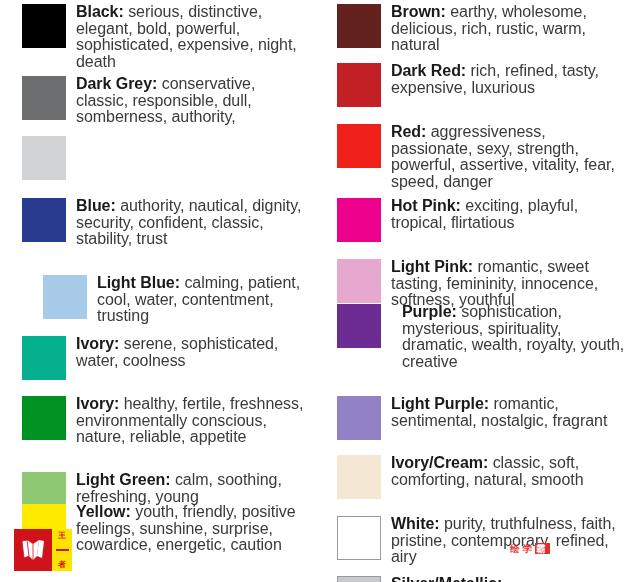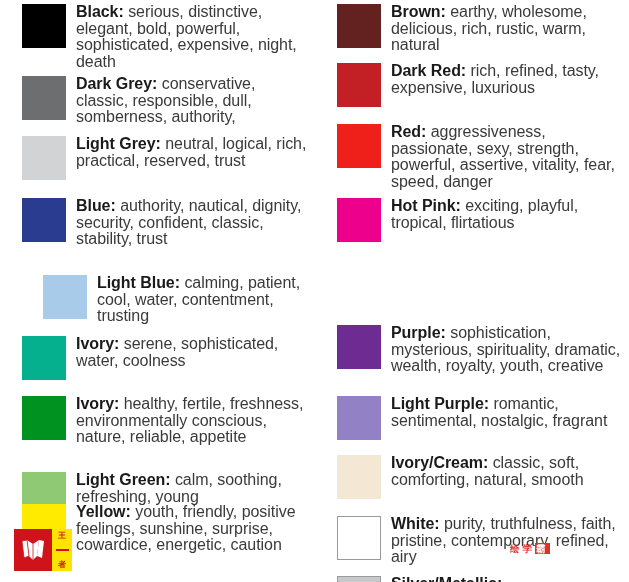--- a/index.html
+++ b/index.html
@@ -129,21 +129,20 @@
       <div class="row" style="top: 4px;">
         <div class="swatch" style="background: rgb(0, 0, 0);"></div>
         <div class="desc"><span class="name">Black:</span><span> serious, distinctive, elegant, bold, powerful, sophisticated, expensive, night, death</span></div>
       </div>
       <div class="row" style="top: 76px;">
         <div class="swatch" style="background: rgb(109, 110, 112);"></div>
         <div class="desc"><span class="name">Dark Grey:</span><span> conservative, classic, responsible, dull, somberness, authority,</span></div>
       </div>
       <div class="row" style="top: 136px;">
         <div class="swatch" style="background: rgb(210, 211, 213);"></div>
-        <div class="desc"><span class="name">Light Grey:</span><span> neutral, logical, rich, practical, reserved, trust</span></div>
       </div>
       <div class="row" style="top: 198px;">
         <div class="swatch" style="background: rgb(42, 60, 143);"></div>
         <div class="desc"><span class="name">Blue:</span><span> authority, nautical, dignity, security, confident, classic, stability, trust</span></div>
       </div>
       <div class="row" style="top: 275px; padding-left: 21px;">
         <div class="swatch" style="background: rgb(168, 203, 233);"></div>
         <div class="desc"><span class="name">Light Blue:</span><span> calming, patient, cool, water, contentment, trusting</span></div>
       </div>
       <div class="row" style="top: 336px;">
@@ -173,21 +172,25 @@
         <div class="desc"><span class="name">Dark Red:</span><span> rich, refined, tasty, expensive, luxurious</span></div>
       </div>
       <div class="row" style="top: 124px;">
         <div class="swatch" style="background: rgb(239, 32, 25);"></div>
         <div class="desc"><span class="name">Red:</span><span> aggressiveness, passionate, sexy, strength, powerful, assertive, vitality, fear, speed, danger</span></div>
       </div>
       <div class="row" style="top: 198px;">
         <div class="swatch" style="background: rgb(236, 0, 140);"></div>
         <div class="desc"><span class="name">Hot Pink:</span><span> exciting, playful, tropical, flirtatious</span></div>
       </div>
-      <div class="row" style="top: 325px;">
+      <div class="row" style="top: 259px;">
+        <div class="swatch" style="background: rgb(230, 168, 206);"></div>
+        <div class="desc"><span class="name">Light Pink:</span><span> romantic, sweet tasting, femininity, innocence, softness, youthful</span></div>
+      </div>
+      <div class="row" style="top: 304px; gap: 11px;">
         <div class="swatch" style="background: rgb(108, 44, 145);"></div>
         <div class="desc"><span class="name">Purple:</span><span> sophistication, mysterious, spirituality, dramatic, wealth, royalty, youth, creative</span></div>
       </div>
       <div class="row" style="top: 396px;">
         <div class="swatch" style="background: rgb(146, 129, 196);"></div>
         <div class="desc"><span class="name">Light Purple:</span><span> romantic, sentimental, nostalgic, fragrant</span></div>
       </div>
       <div class="row" style="top: 455px;">
         <div class="swatch" style="background: rgb(244, 231, 211);"></div>
         <div class="desc"><span class="name">Ivory/Cream:</span><span> classic, soft, comforting, natural, smooth</span></div>

